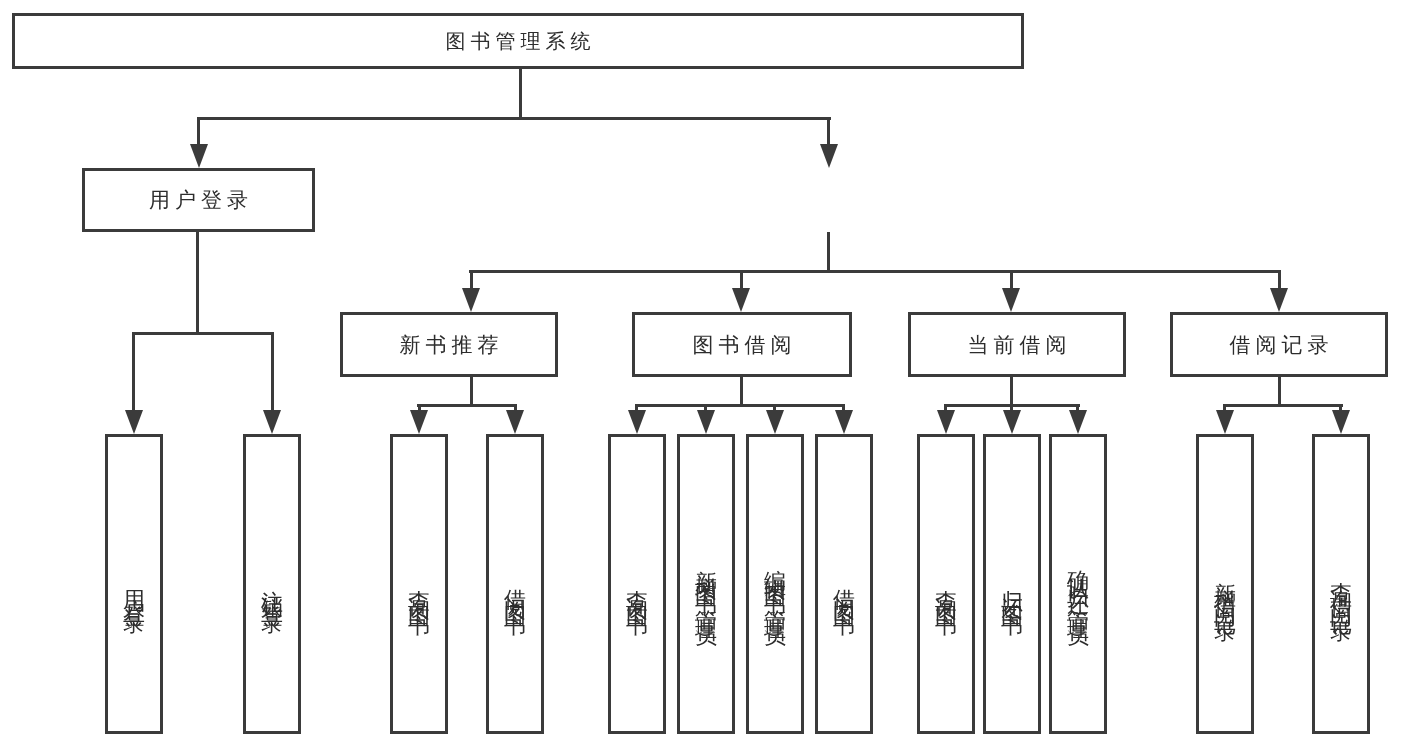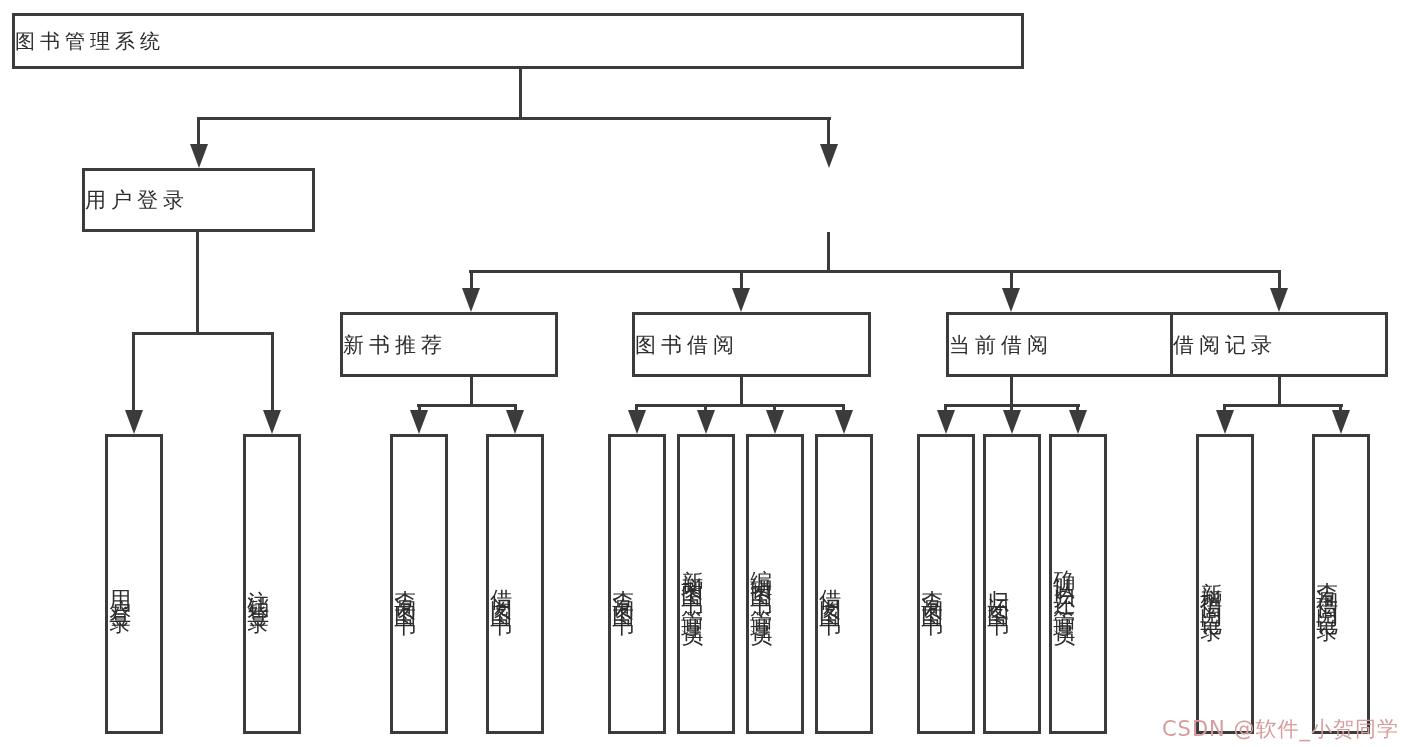--- a/index.html
+++ b/index.html
@@ -14,20 +14,21 @@
     background: #ffffff;
     overflow: hidden;
   }
   .box {
     position: absolute;
     box-sizing: border-box;
     border: 3px solid #3b3b3b;
     background: #ffffff;
     display: flex;
     align-items: center;
+    justify-content: center;
   }
   .hlabel {
     font-size: 21px;
     letter-spacing: 5px;
     margin-right: -5px;
     color: #2d2d2d;
     white-space: nowrap;
   }
   .root-label { font-size: 20px; }
   .vtext {
@@ -96,24 +97,24 @@
   <div class="line" style="left:740px; top:270px; width:3px; height:20px;"></div>
   <div class="arrow" style="left:732px; top:288px;"></div>
   <div class="line" style="left:1010px; top:270px; width:3px; height:20px;"></div>
   <div class="arrow" style="left:1002px; top:288px;"></div>
   <div class="line" style="left:1278px; top:270px; width:3px; height:20px;"></div>
   <div class="arrow" style="left:1270px; top:288px;"></div>
 
   <div class="box" style="left:340px; top:312px; width:218px; height:65px;">
     <span class="hlabel">新书推荐</span>
   </div>
-  <div class="box" style="left:632px; top:312px; width:239px; height:65px;">
+  <div class="box" style="left:632px; top:312px; width:220px; height:65px;">
     <span class="hlabel">图书借阅</span>
   </div>
-  <div class="box" style="left:946px; top:312px; width:258px; height:65px;">
+  <div class="box" style="left:908px; top:312px; width:218px; height:65px;">
     <span class="hlabel">当前借阅</span>
   </div>
   <div class="box" style="left:1170px; top:312px; width:218px; height:65px;">
     <span class="hlabel">借阅记录</span>
   </div>
 
   <div class="line" style="left:470px; top:377px; width:3px; height:30px;"></div>
   <div class="line" style="left:417px; top:404px; width:100px; height:3px;"></div>
   <div class="line" style="left:418px; top:404px; width:3px; height:8px;"></div>
   <div class="arrow" style="left:410px; top:410px;"></div>
@@ -184,15 +185,14 @@
     <span class="vtext">确认归还（管理员）</span>
   </div>
 
   <div class="box" style="left:1196px; top:434px; width:58px; height:300px;">
     <span class="vtext">新增借阅记录</span>
   </div>
   <div class="box" style="left:1312px; top:434px; width:58px; height:300px;">
     <span class="vtext">查询借阅记录</span>
   </div>
 
-  <div class="watermark">CSDN @软件_小贺同学</div>
 
 </div>
 
 </body></html>

